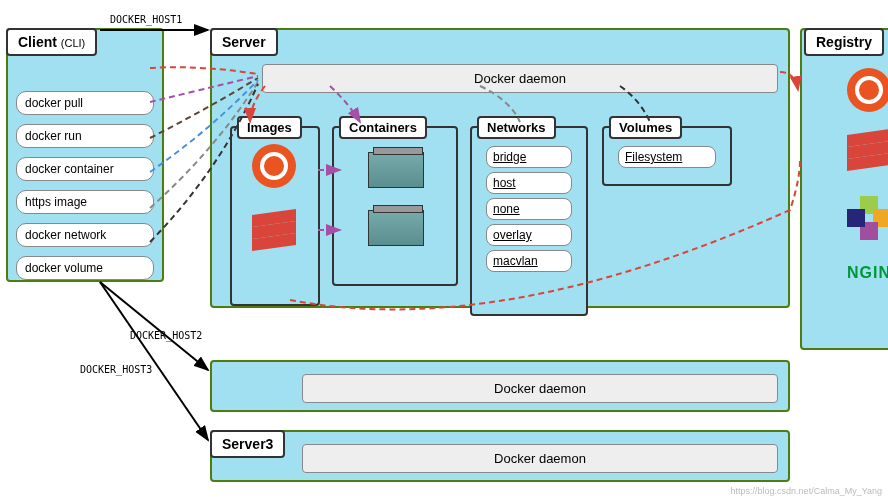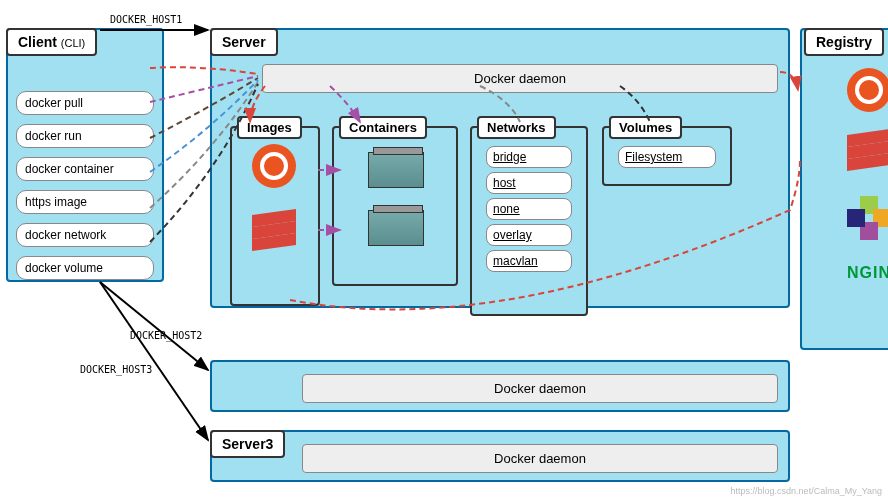--- a/index.html
+++ b/index.html
@@ -1,17 +1,17 @@
 <!DOCTYPE html>
 <html><head>
 <meta charset="utf-8">
 <style>
   * { box-sizing: border-box; margin: 0; padding: 0; font-family: Arial, sans-serif; }
   body { width: 888px; height: 500px; background: #fff; position: relative; }
-  .panel { position: absolute; background: #a0e0f0; border: 2px solid #0369a1; border-radius: 4px; }
+  .panel { position: absolute; background: #a0e0f0; border: 2px solid #4d7c0f; border-radius: 4px; }
   .panel-title { position: absolute; top: -2px; left: -2px; background: #fff; border: 2px solid #333; border-radius: 4px; padding: 4px 10px; font-weight: bold; font-size: 14px; }
   .panel-title .sub { font-weight: normal; font-size: 11px; }
   .cmd-btn { background: #fff; border: 1px solid #888; border-radius: 10px; padding: 4px 8px; font-size: 12px; margin: 0 8px 9px 8px; display: block; }
   .daemon-bar { background: #eee; border: 1px solid #888; border-radius: 4px; padding: 6px; text-align: center; font-size: 13px; }
   .sub-panel { position: absolute; background: #a0e0f0; border: 2px solid #333; border-radius: 4px; }
   .sub-title { position: absolute; top: -12px; left: 5px; background: #fff; border: 2px solid #333; border-radius: 4px; padding: 2px 8px; font-weight: bold; font-size: 13px; }
   .net-item { background: #fff; border: 1px solid #888; border-radius: 8px; padding: 3px 6px; font-size: 12px; margin: 4px 14px; text-decoration: underline; }
   .ubuntu-icon { width: 44px; height: 44px; background: #e95420; border-radius: 50%; position: relative; }
   .ubuntu-icon::before { content: ''; position: absolute; width: 20px; height: 20px; border: 4px solid #fff; border-radius: 50%; top: 8px; left: 8px; }
   .redis-icon { width: 44px; height: 40px; position: relative; }

